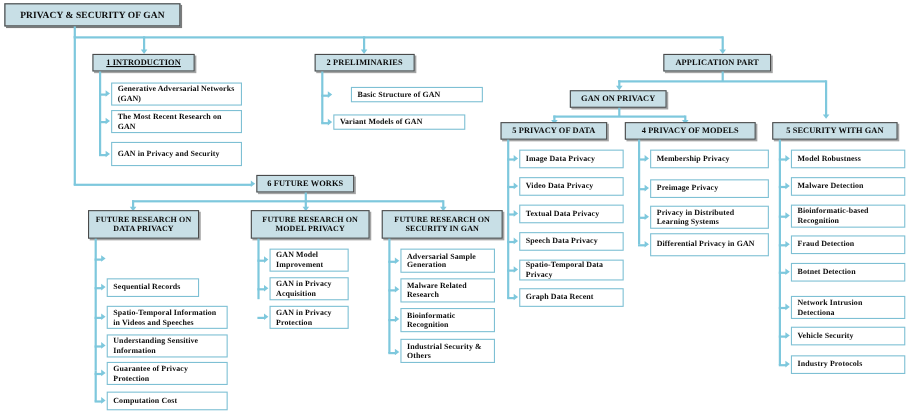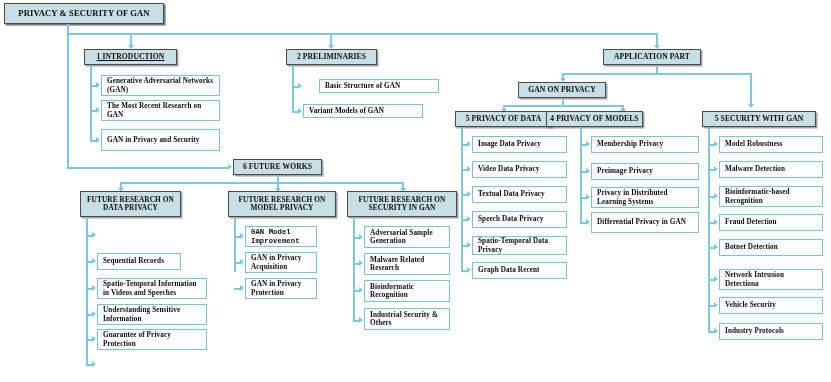--- a/index.html
+++ b/index.html
@@ -133,21 +133,21 @@
   <div class="node leaf" style="left:472px;top:211px;width:95px;height:17px;font-size:7.2px;">Speech Data Privacy</div>
 
   <div class="ln lnh" style="left:461px;top:245px;width:7px;"></div>
   <div class="arr arr-r" style="left:467px;top:242px;"></div>
   <div class="node leaf" style="left:472px;top:236px;width:95px;height:19px;font-size:7.2px;">Spatio-Temporal Data Privacy</div>
 
   <div class="ln lnh" style="left:461px;top:270px;width:7px;"></div>
   <div class="arr arr-r" style="left:467px;top:267px;"></div>
   <div class="node leaf" style="left:472px;top:262px;width:95px;height:17px;font-size:7.2px;">Graph Data Recent</div>
 
-  <div class="node hdr" style="left:546px;top:111px;width:97px;height:16px;font-size:7.6px;">4 PRIVACY OF MODELS</div>
+  <div class="node hdr" style="left:568px;top:111px;width:119px;height:16px;font-size:7.6px;">4 PRIVACY OF MODELS</div>
   <div class="ln lnv" style="left:580px;top:127px;height:95px;"></div>
 
   <div class="ln lnh" style="left:580px;top:144px;width:7px;"></div>
   <div class="arr arr-r" style="left:586px;top:141px;"></div>
   <div class="node leaf" style="left:591px;top:136px;width:108px;height:17px;font-size:7.2px;">Membership Privacy</div>
 
   <div class="ln lnh" style="left:580px;top:171px;width:7px;"></div>
   <div class="arr arr-r" style="left:586px;top:168px;"></div>
   <div class="node leaf" style="left:591px;top:163px;width:108px;height:17px;font-size:7.2px;">Preimage Privacy</div>
 
@@ -222,27 +222,28 @@
   <div class="arr arr-r" style="left:92px;top:311px;"></div>
   <div class="node leaf" style="left:97px;top:304px;width:110px;height:21px;font-size:7.2px;">Understanding Sensitive Information</div>
 
   <div class="ln lnh" style="left:86px;top:339px;width:7px;"></div>
   <div class="arr arr-r" style="left:92px;top:336px;"></div>
   <div class="node leaf" style="left:97px;top:329px;width:110px;height:21px;font-size:7.2px;">Guarantee of Privacy Protection</div>
 
   <div class="ln lnv" style="left:86px;top:337px;height:28px;"></div>
   <div class="ln lnh" style="left:86px;top:364px;width:7px;"></div>
   <div class="arr arr-r" style="left:92px;top:361px;"></div>
+  <div class="node leaf" style="left:97px;top:356px;width:110px;height:17px;font-size:7.2px;">Computation Cost</div>
 
   <div class="node hdr" style="left:228px;top:191px;width:108px;height:26px;font-size:7.3px;">FUTURE RESEARCH ON MODEL PRIVACY</div>
   <div class="ln lnv" style="left:234px;top:217px;height:55px;"></div>
 
   <div class="ln lnh" style="left:234px;top:236px;width:7px;"></div>
   <div class="arr arr-r" style="left:240px;top:233px;"></div>
-  <div class="node leaf" style="left:245px;top:226px;width:72px;height:21px;font-size:7.2px;font-family:Liberation Mono, monospace;">GAN Model Improvement</div>
+  <div class="node leaf" style="left:245px;top:226px;width:72px;height:21px;font-size:7.2px;">GAN Model Improvement</div>
 
   <div class="ln lnh" style="left:234px;top:262px;width:7px;"></div>
   <div class="arr arr-r" style="left:240px;top:259px;"></div>
   <div class="node leaf" style="left:245px;top:252px;width:72px;height:21px;font-size:7.2px;">GAN in Privacy Acquisition</div>
 
   <div class="ln lnh" style="left:234px;top:288px;width:7px;"></div>
   <div class="arr arr-r" style="left:240px;top:285px;"></div>
   <div class="node hdr" style="left:347px;top:191px;width:110px;height:26px;font-size:7.3px;">FUTURE RESEARCH ON SECURITY IN GAN</div>
 
   <div class="node leaf" style="left:245px;top:278px;width:72px;height:21px;font-size:7.2px;">GAN in Privacy Protection</div>

